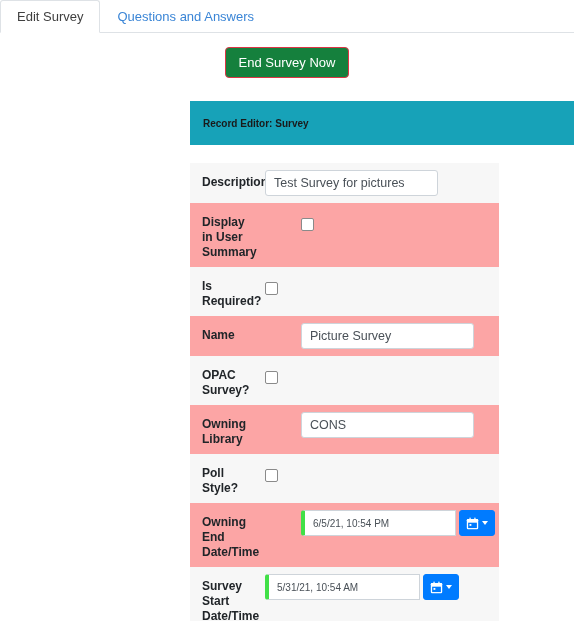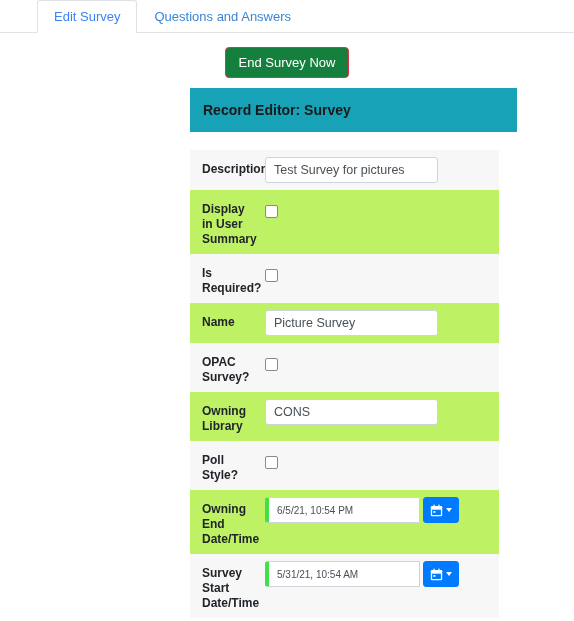--- a/index.html
+++ b/index.html
@@ -27,23 +27,22 @@
     line-height: 17px;
     cursor: pointer;
     white-space: nowrap;
     position: relative;
   }
   .tab.active {
     background: #ffffff;
     border: 1px solid #dee2e6;
     border-bottom: 1px solid #ffffff;
     border-radius: 3px 3px 0 0;
-    color: #3b82f6;
+    color: #404040;
     margin-bottom: -1px;
-    margin-left: 37px;
   }
   .tab.inactive {
     color: #3a85d6;
     border: 1px solid transparent;
     margin-bottom: -1px;
   }
 
   
   .action-row {
     display: flex;
@@ -63,41 +62,42 @@
   }
 
   
   .editor-wrap {
     padding-left: 190px;
     padding-top: 10px;
   }
   .panel-header {
     background: #17a2b8;
     color: #1a1a1a;
-    width: 327px;
+    width: 385px;
     height: 44px;
     display: flex;
     align-items: center;
     padding-left: 13px;
-    font-size: 14px;
+    font-size: 10px;
     font-weight: 600;
+    margin-top: 13px;
   }
   .form-table {
     width: 309px;
     margin-top: 18px;
     border-collapse: collapse;
   }
   .form-row {
     display: flex;
     align-items: flex-start;
     min-height: 37px;
     padding: 7px 0 7px 12px;
   }
   .form-row.striped { background: #f7f7f7; }
-  .form-row.plain { background: #bef264; }
+  .form-row.plain { background: #fca5a5; gap: 36px; }
 
   .field-label {
     width: 63px;
     flex: 0 0 63px;
     font-weight: bold;
     font-size: 12px;
     line-height: 15px;
     color: #212529;
     padding-top: 5px;
     padding-right: 8px;

